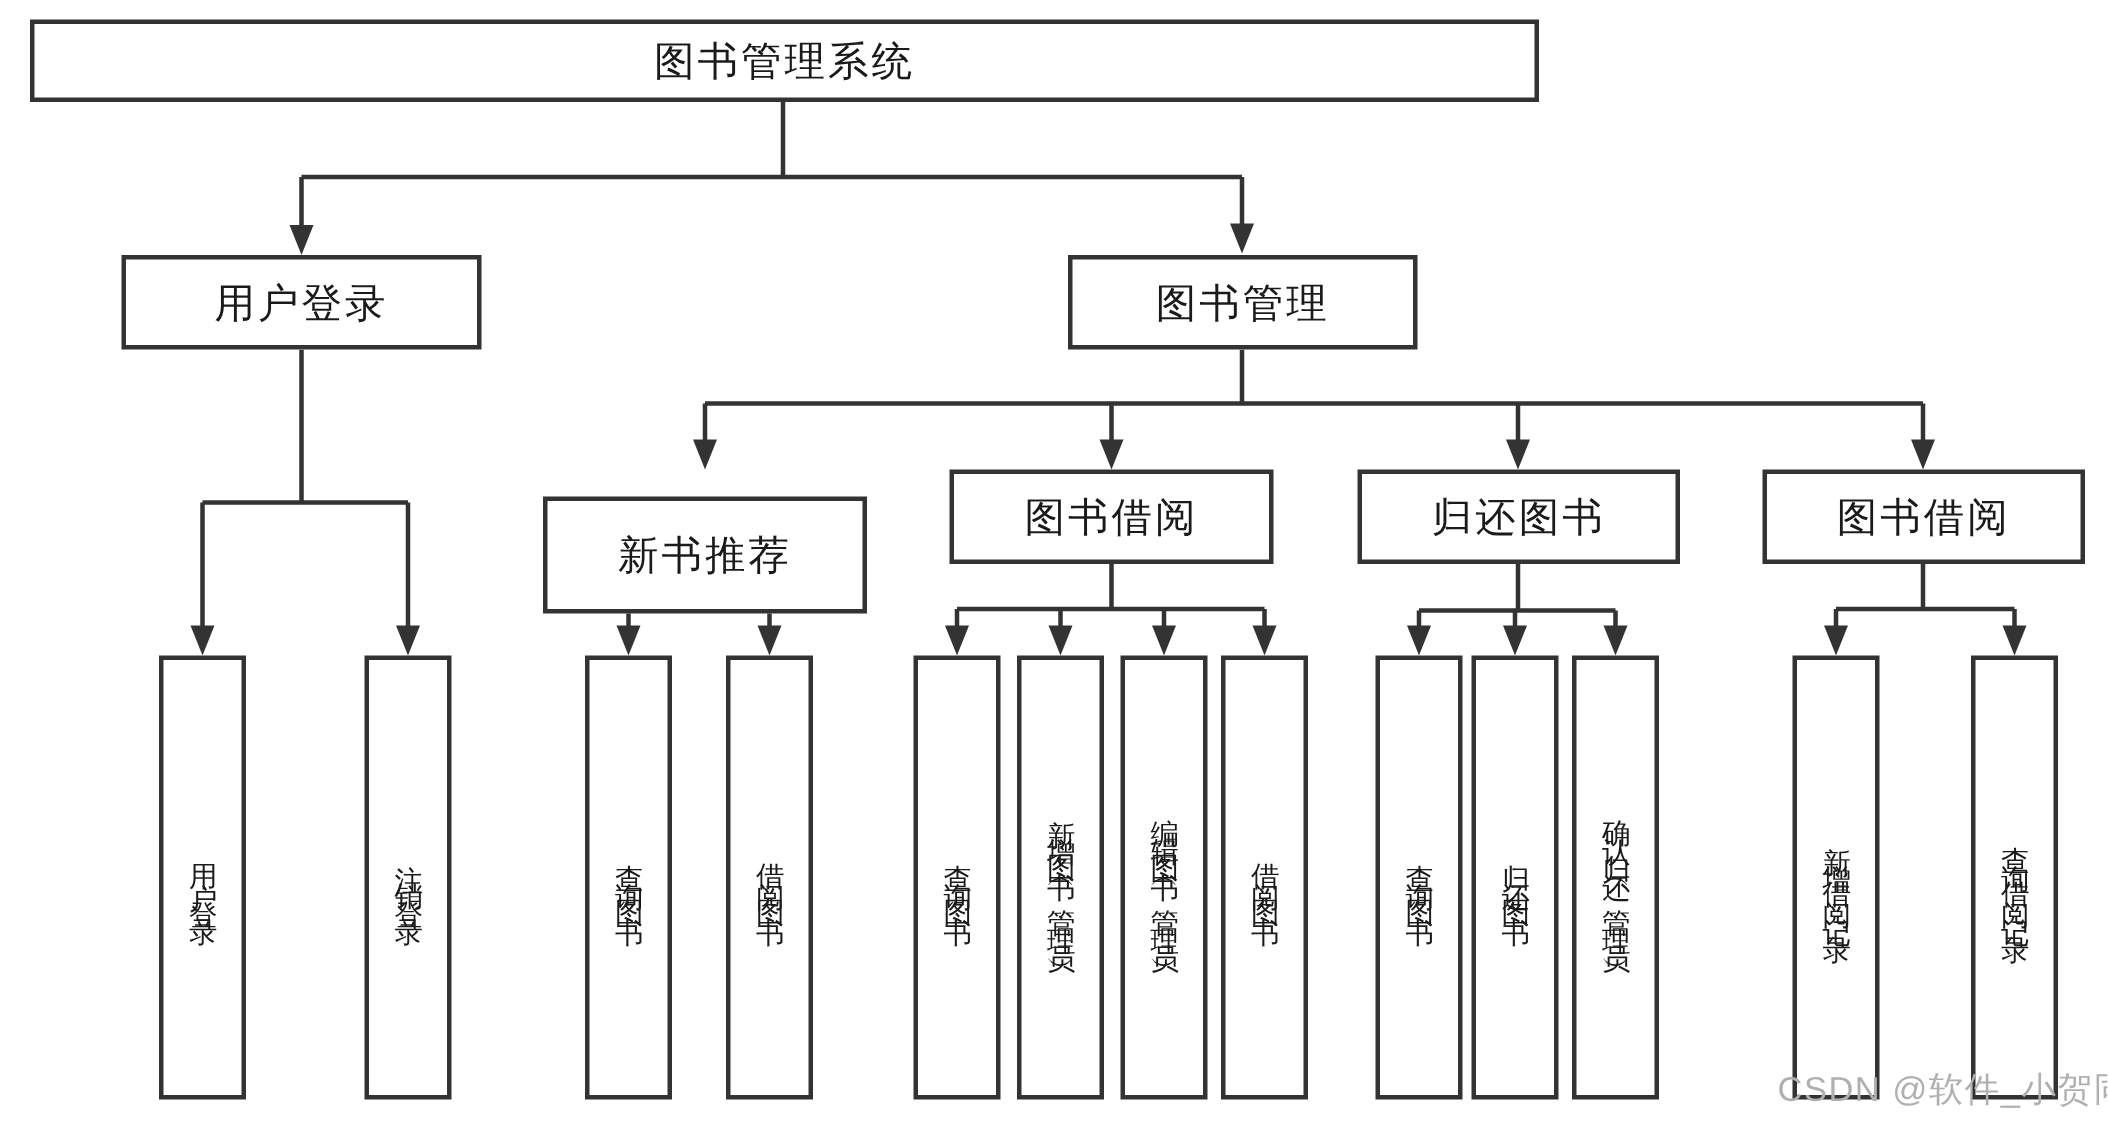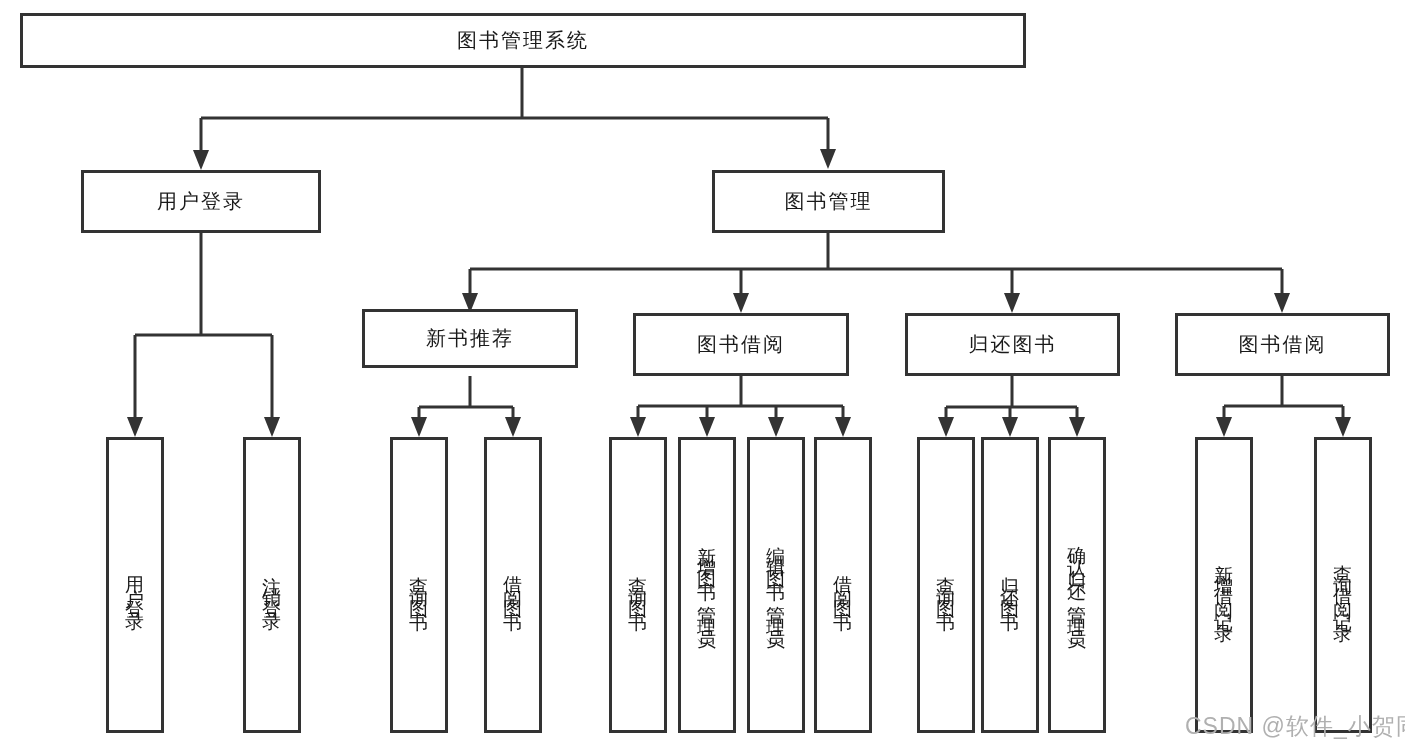--- a/index.html
+++ b/index.html
@@ -20,21 +20,21 @@
   .hbox, .vbox {
     position: absolute;
     box-sizing: border-box;
     border: 3px solid #333333;
     background: #ffffff;
     display: flex;
     align-items: center;
     justify-content: center;
   }
   .hbox {
-    font-size: 20px;
+    font-size: 27px;
     letter-spacing: 2px;
     white-space: nowrap;
   }
   .vbox {
     width: 58px;
     top: 437px;
     height: 296px;
     writing-mode: vertical-rl;
     text-orientation: mixed;
     font-size: 19px;
@@ -119,21 +119,21 @@
       <polygon points="1216,417 1232,417 1224,437"></polygon>
       <polygon points="1335,417 1351,417 1343,437"></polygon>
     </g>
   </svg>
 
   <div class="hbox" style="left:20px; top:13px; width:1006px; height:55px;">图书管理系统</div>
 
   <div class="hbox" style="left:81px; top:170px; width:240px; height:63px;">用户登录</div>
   <div class="hbox" style="left:712px; top:170px; width:233px; height:63px;">图书管理</div>
 
-  <div class="hbox" style="left:362px; top:309px; width:216px; height:59px;">新书推荐</div>
+  <div class="hbox" style="left:362px; top:331px; width:216px; height:78px;">新书推荐</div>
   <div class="hbox" style="left:633px; top:313px; width:216px; height:63px;">图书借阅</div>
   <div class="hbox" style="left:905px; top:313px; width:215px; height:63px;">归还图书</div>
   <div class="hbox" style="left:1175px; top:313px; width:215px; height:63px;">图书借阅</div>
 
   <div class="vbox" style="left:106px;">用户登录</div>
   <div class="vbox" style="left:243px;">注销登录</div>
 
   <div class="vbox" style="left:390px;">查询图书</div>
   <div class="vbox" style="left:484px;">借阅图书</div>
 

